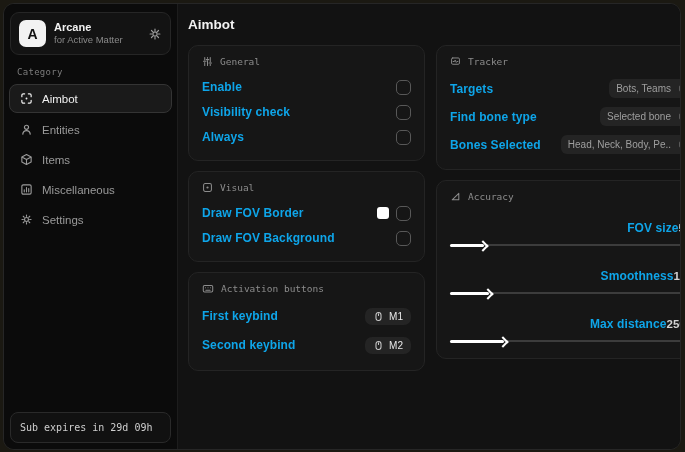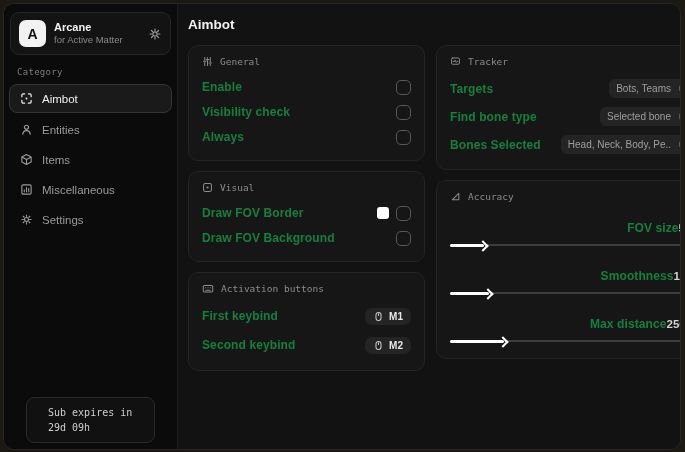--- a/index.html
+++ b/index.html
@@ -42,22 +42,22 @@
     display:flex; align-items:center; gap:9px; padding:6px 10px;
     border-radius:8px; color:#9a9a9a; font-size:11.5px; border:1px solid transparent;
     cursor:default;
   }
   .nav-item .nicon { display:flex; color:inherit; }
   .nav-item.active {
     background:#1a1a1a; border-color:#343434; color:#f0f0f0; padding:7px 10px;
   }
   .sidebar .spacer { flex:1; }
   .footer-card {
-    margin:0 17px; background:#111111; border:1px solid #2a2a2a; border-radius:8px;
-    padding:7px 21px; line-height:1.5;
+    margin:0 1px; background:#111111; border:1px solid #2a2a2a; border-radius:8px;
+    padding:7px 9px; line-height:1.5;
   }
   .footer-line1 { color:#cfcfcf; font-size:10px; font-family:"DejaVu Sans Mono",monospace; }
   .footer-line2 { color:#e8e8e8; font-size:10px; font-weight:bold; }
   
   .main { flex:1; background:#121212; padding:13px 12px 12px 10px; }
   .page-title { color:#f2f2f2; font-size:13.5px; font-weight:bold; margin-bottom:13px; }
   .columns { display:flex; gap:11px; align-items:flex-start; }
   .col { display:flex; flex-direction:column; gap:10px; }
   .col-left { width:237px; }
   .col-right { width:274px; }
@@ -67,31 +67,31 @@
   }
   .sec-head {
     display:flex; align-items:center; gap:7px; color:#8c8c8c;
     font-size:9.5px; font-family:"DejaVu Sans Mono",monospace; margin-bottom:9px;
   }
   .sec-head .sicon { display:flex; color:#8c8c8c; }
   .row {
     display:flex; align-items:center; justify-content:space-between;
     min-height:22px; margin-top:3px;
   }
-  .row-label { color:#15803d; font-size:12px; font-weight:bold; letter-spacing:.1px; }
+  .row-label { color:#0ea5e9; font-size:12px; font-weight:bold; letter-spacing:.1px; }
   .row-right { display:flex; align-items:center; gap:7px; }
   .checkbox {
     width:15px; height:15px; border:1.5px solid #585858; border-radius:5px;
     background:transparent; cursor:pointer;
   }
   .swatch { width:12px; height:12px; border-radius:3px; cursor:pointer; }
   .keybind {
     display:flex; align-items:center; gap:5px; background:#242424;
     border-radius:7px; padding:3px 8px; color:#e8e8e8;
-    font-size:10px; font-weight:bold; cursor:pointer;
+    font-size:10px; font-weight:normal; cursor:pointer;
   }
   .keybind .kicon { display:flex; color:#cdcdcd; }
   .dropdown {
     display:flex; align-items:center; gap:7px; background:#242424;
     border-radius:6px; padding:4px 7px; color:#9f9f9f; font-size:10px;
     cursor:pointer; max-width:170px; white-space:nowrap;
   }
   .dropdown .dicon { display:flex; color:#bdbdbd; flex:0 0 auto; }
   .slider-group { margin-top:5px; margin-bottom:7px; }
   .slider-group .row { margin-top:16px; min-height:20px;justify-content:flex-end; }

